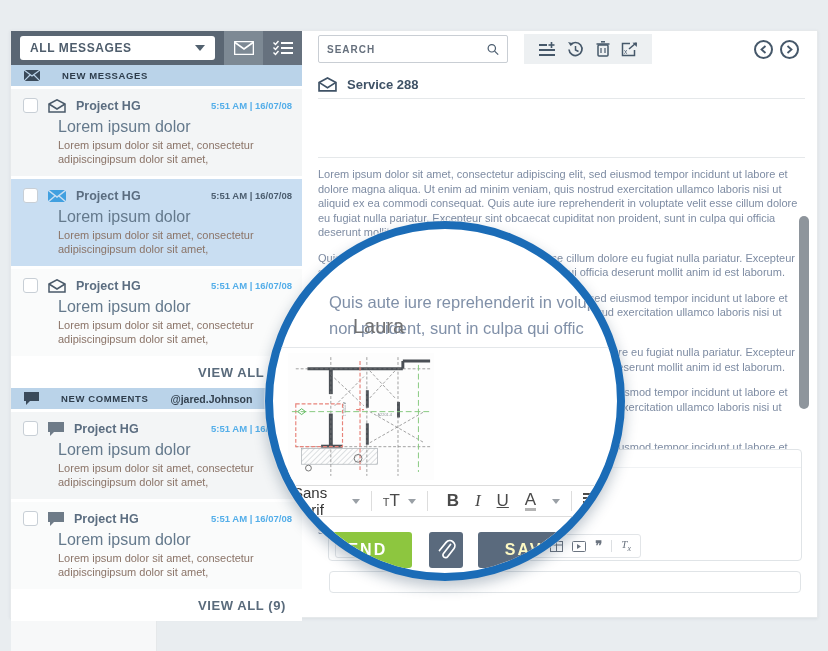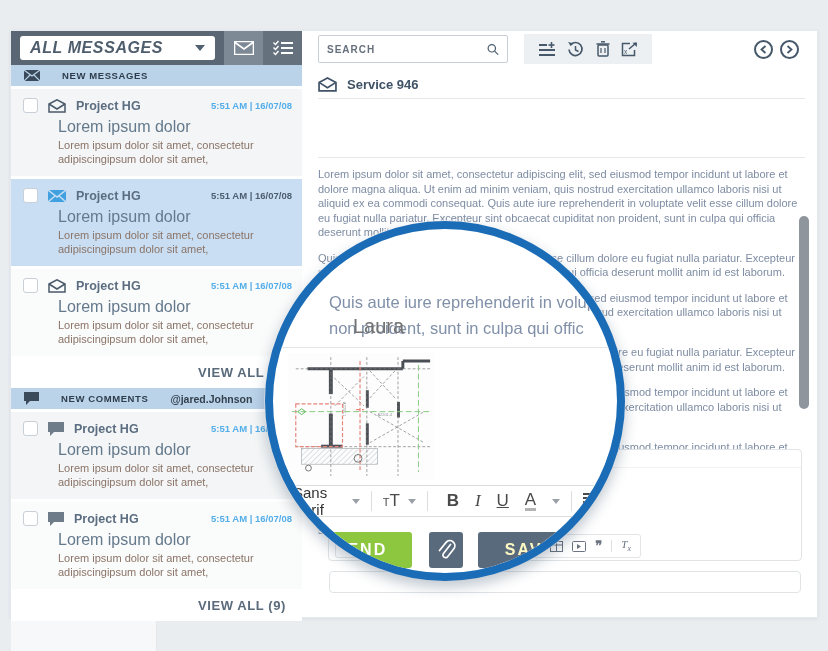--- a/index.html
+++ b/index.html
@@ -6,21 +6,21 @@
   html,body { width:828px; height:651px; font-family:"Liberation Sans", sans-serif; }
   body { background:#e9edf0; position:relative; overflow:hidden; }
   .card { position:absolute; left:10px; top:30px; width:808px; height:588px; background:#fff;
           border:1px solid #e6e9eb; box-shadow:0 1px 3px rgba(40,60,80,.08); }
 
   
   .left { position:absolute; left:0; top:0; width:291px; height:100%; background:#fff; }
   .left-toolbar { height:34px; background:#5a6673; display:flex; align-items:stretch; }
   .dropdown { flex:1; margin:5px 0 5px 9px; background:#fff; border-radius:3px; display:flex;
               align-items:center; padding:0 10px; cursor:pointer; }
-  .dropdown .lbl { font-size:16px; font-weight:bold; letter-spacing:.6px; color:#4e5d6c;font-style:italic; }
+  .dropdown .lbl { font-size:12px; font-weight:bold; letter-spacing:.6px; color:#4e5d6c; }
   .caret { margin-left:auto; width:0; height:0; border-left:5px solid transparent;
            border-right:5px solid transparent; border-top:6px solid #52616f; }
   .tile { width:39px; display:flex; align-items:center; justify-content:center; cursor:pointer; }
   .tile.mail { background:#7d8994; margin-left:9px; }
   .tile.list { background:#66717e; }
   .secbar { height:21px; background:#bad3e9; display:flex; align-items:center; padding-left:13px;
             gap:22px; cursor:pointer; }
   .secbar .sectxt { font-size:9.5px; font-weight:bold; letter-spacing:.6px; color:#2e3d4c; }
   .secbar .mention { font-size:10.5px; font-weight:bold; color:#33414f; }
   .msg-item { padding:9px 10px 10px 12px; margin-top:3px; position:relative; cursor:pointer; }
@@ -309,21 +309,21 @@
             <polyline points="1.5,1 5.5,4.5 1.5,8" fill="none" stroke="#46586a" stroke-width="1.8"></polyline>
           </svg>
       </span>
     </div>
 
     <div class="service-row">
       <svg width="19" height="15" viewBox="0 0 18 14">
           <path d="M1 5 L9 0.8 L17 5 L17 13 L1 13 Z" fill="none" stroke="#3f5266" stroke-width="1.6"></path>
           <path d="M1 5 L9 10 L17 5" fill="none" stroke="#3f5266" stroke-width="1.6"></path>
         </svg>
-      <span class="svc">Service 946</span>
+      <span class="svc">Service 288</span>
     </div>
     <div class="divider" style="top:67px"></div>
 
     <div class="divider" style="top:126px"></div>
 
     <div class="paras">
       <p>Lorem ipsum dolor sit amet, consectetur adipiscing elit, sed eiusmod tempor incidunt ut labore et dolore magna aliqua. Ut enim ad minim veniam, quis nostrud exercitation ullamco laboris nisi ut aliquid ex ea commodi consequat. Quis aute iure reprehenderit in voluptate velit esse cillum dolore eu fugiat nulla pariatur. Excepteur sint obcaecat cupiditat non proident, sunt in culpa qui officia deserunt mollit anim id est laborum.</p>
       <p>Quis aute iure reprehenderit in voluptate velit esse cillum dolore eu fugiat nulla pariatur. Excepteur sint obcaecat cupiditat non proident, sunt in culpa qui officia deserunt mollit anim id est laborum.</p>
       <p>Lorem ipsum dolor sit amet, consectetur adipiscing elit, sed eiusmod tempor incidunt ut labore et dolore magna aliqua. Ut enim ad minim veniam, quis nostrud exercitation ullamco laboris nisi ut aliquid ex ea commodi consequat.</p>
       <p>Quis aute iure reprehenderit in voluptate velit esse cillum dolore eu fugiat nulla pariatur. Excepteur sint obcaecat cupiditat non proident, sunt in culpa qui officia deserunt mollit anim id est laborum.</p>

